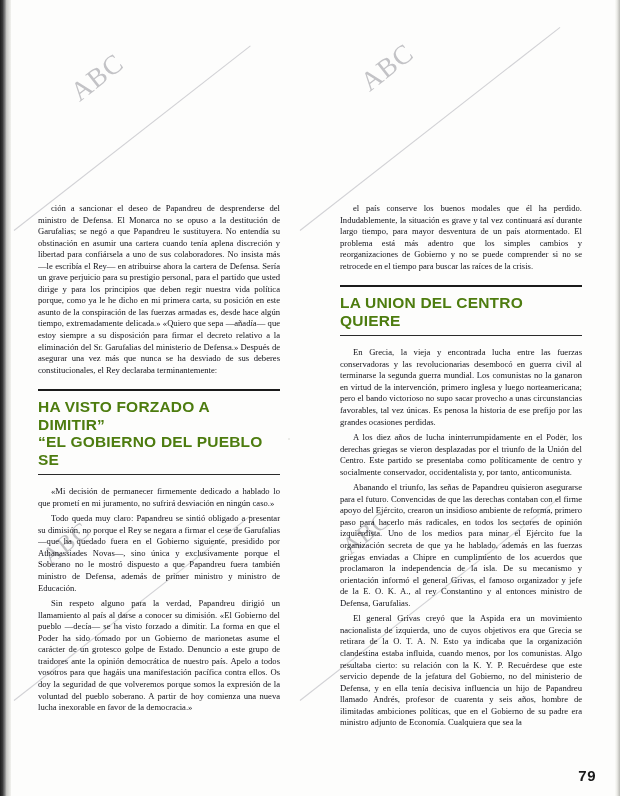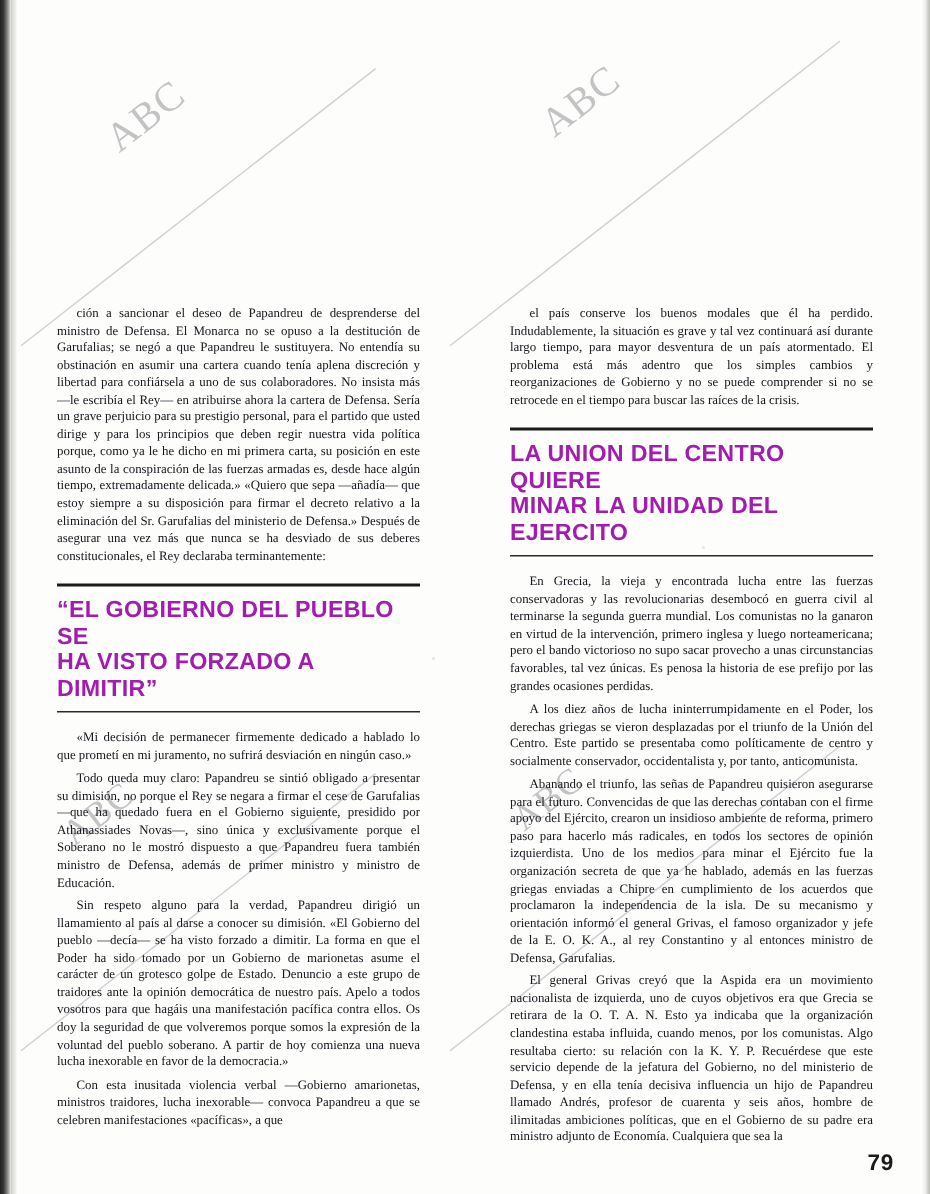--- a/index.html
+++ b/index.html
@@ -109,21 +109,21 @@
     border-top: 1px solid #2a2a2a;
     margin-top: 6px;
   }
   h2.headline {
     margin: 0;
     font-family: "Liberation Sans", sans-serif;
     font-weight: bold;
     font-size: 15.5px;
     line-height: 17.5px;
     letter-spacing: .2px;
-    color: #a21caf;
+    color: #4d7c0f;
     text-transform: uppercase;
   }
   h2.headline .ln { display: block; }
 
   .folio {
     position: absolute;
     right: 24px;
     bottom: 12px;
     font-family: "Liberation Sans", sans-serif;
     font-size: 15px;
@@ -164,40 +164,38 @@
   <div class="smudge" style="left:468px;top:364px;width:2px;height:2px;"></div>
 
   <div class="columns">
 
     <div class="col col-left">
       <p class="body">ción a sancionar el deseo de Papandreu de desprenderse del ministro de Defensa. El Monarca no se opuso a la destitución de Garufalias; se negó a que Papandreu le sustituyera. No entendía su obstinación en asumir una cartera cuando tenía aplena discreción y libertad para confiársela a uno de sus colaboradores. No insista más —le escribía el Rey— en atribuirse ahora la cartera de Defensa. Sería un grave perjuicio para su prestigio personal, para el partido que usted dirige y para los principios que deben regir nuestra vida política porque, como ya le he dicho en mi primera carta, su posición en este asunto de la conspiración de las fuerzas armadas es, desde hace algún tiempo, extremadamente delicada.» «Quiero que sepa —añadía— que estoy siempre a su disposición para firmar el decreto relativo a la eliminación del Sr. Garufalias del ministerio de Defensa.» Después de asegurar una vez más que nunca se ha desviado de sus deberes constitucionales, el Rey declaraba terminantemente:</p>
 
       <div class="headline-wrap">
         <div class="rule-top"></div>
         <h2 class="headline">
+          <span class="ln">HA VISTO FORZADO A DIMITIR”</span>
           <span class="ln">“EL GOBIERNO DEL PUEBLO SE</span>
-          <span class="ln">HA VISTO FORZADO A DIMITIR”</span>
         </h2>
         <div class="rule-bottom"></div>
       </div>
 
       <p class="body">«Mi decisión de permanecer firmemente dedicado a hablado lo que prometí en mi juramento, no sufrirá desviación en ningún caso.»</p>
       <p class="body">Todo queda muy claro: Papandreu se sintió obligado a presentar su dimisión, no porque el Rey se negara a firmar el cese de Garufalias —que ha quedado fuera en el Gobierno siguiente, presidido por Athanassiades Novas—, sino única y exclusivamente porque el Soberano no le mostró dispuesto a que Papandreu fuera también ministro de Defensa, además de primer ministro y ministro de Educación.</p>
       <p class="body">Sin respeto alguno para la verdad, Papandreu dirigió un llamamiento al país al darse a conocer su dimisión. «El Gobierno del pueblo —decía— se ha visto forzado a dimitir. La forma en que el Poder ha sido tomado por un Gobierno de marionetas asume el carácter de un grotesco golpe de Estado. Denuncio a este grupo de traidores ante la opinión democrática de nuestro país. Apelo a todos vosotros para que hagáis una manifestación pacífica contra ellos. Os doy la seguridad de que volveremos porque somos la expresión de la voluntad del pueblo soberano. A partir de hoy comienza una nueva lucha inexorable en favor de la democracia.»</p>
-      <p class="body">Con esta inusitada violencia verbal —Gobierno amarionetas, ministros traidores, lucha inexorable— convoca Papandreu a que se celebren manifestaciones «pacíficas», a que</p>
     </div>
 
     <div class="col col-right">
       <p class="body">el país conserve los buenos modales que él ha perdido. Indudablemente, la situación es grave y tal vez continuará así durante largo tiempo, para mayor desventura de un país atormentado. El problema está más adentro que los simples cambios y reorganizaciones de Gobierno y no se puede comprender si no se retrocede en el tiempo para buscar las raíces de la crisis.</p>
 
       <div class="headline-wrap">
         <div class="rule-top"></div>
         <h2 class="headline">
           <span class="ln">LA UNION DEL CENTRO QUIERE</span>
-          <span class="ln">MINAR LA UNIDAD DEL EJERCITO</span>
         </h2>
         <div class="rule-bottom"></div>
       </div>
 
       <p class="body">En Grecia, la vieja y encontrada lucha entre las fuerzas conservadoras y las revolucionarias desembocó en guerra civil al terminarse la segunda guerra mundial. Los comunistas no la ganaron en virtud de la intervención, primero inglesa y luego norteamericana; pero el bando victorioso no supo sacar provecho a unas circunstancias favorables, tal vez únicas. Es penosa la historia de ese prefijo por las grandes ocasiones perdidas.</p>
       <p class="body">A los diez años de lucha ininterrumpidamente en el Poder, los derechas griegas se vieron desplazadas por el triunfo de la Unión del Centro. Este partido se presentaba como políticamente de centro y socialmente conservador, occidentalista y, por tanto, anticomunista.</p>
       <p class="body">Abanando el triunfo, las señas de Papandreu quisieron asegurarse para el futuro. Convencidas de que las derechas contaban con el firme apoyo del Ejército, crearon un insidioso ambiente de reforma, primero paso para hacerlo más radicales, en todos los sectores de opinión izquierdista. Uno de los medios para minar el Ejército fue la organización secreta de que ya he hablado, además en las fuerzas griegas enviadas a Chipre en cumplimiento de los acuerdos que proclamaron la independencia de la isla. De su mecanismo y orientación informó el general Grivas, el famoso organizador y jefe de la E. O. K. A., al rey Constantino y al entonces ministro de Defensa, Garufalias.</p>
       <p class="body">El general Grivas creyó que la Aspida era un movimiento nacionalista de izquierda, uno de cuyos objetivos era que Grecia se retirara de la O. T. A. N. Esto ya indicaba que la organización clandestina estaba influida, cuando menos, por los comunistas. Algo resultaba cierto: su relación con la K. Y. P. Recuérdese que este servicio depende de la jefatura del Gobierno, no del ministerio de Defensa, y en ella tenía decisiva influencia un hijo de Papandreu llamado Andrés, profesor de cuarenta y seis años, hombre de ilimitadas ambiciones políticas, que en el Gobierno de su padre era ministro adjunto de Economía. Cualquiera que sea la</p>
     </div>
 

